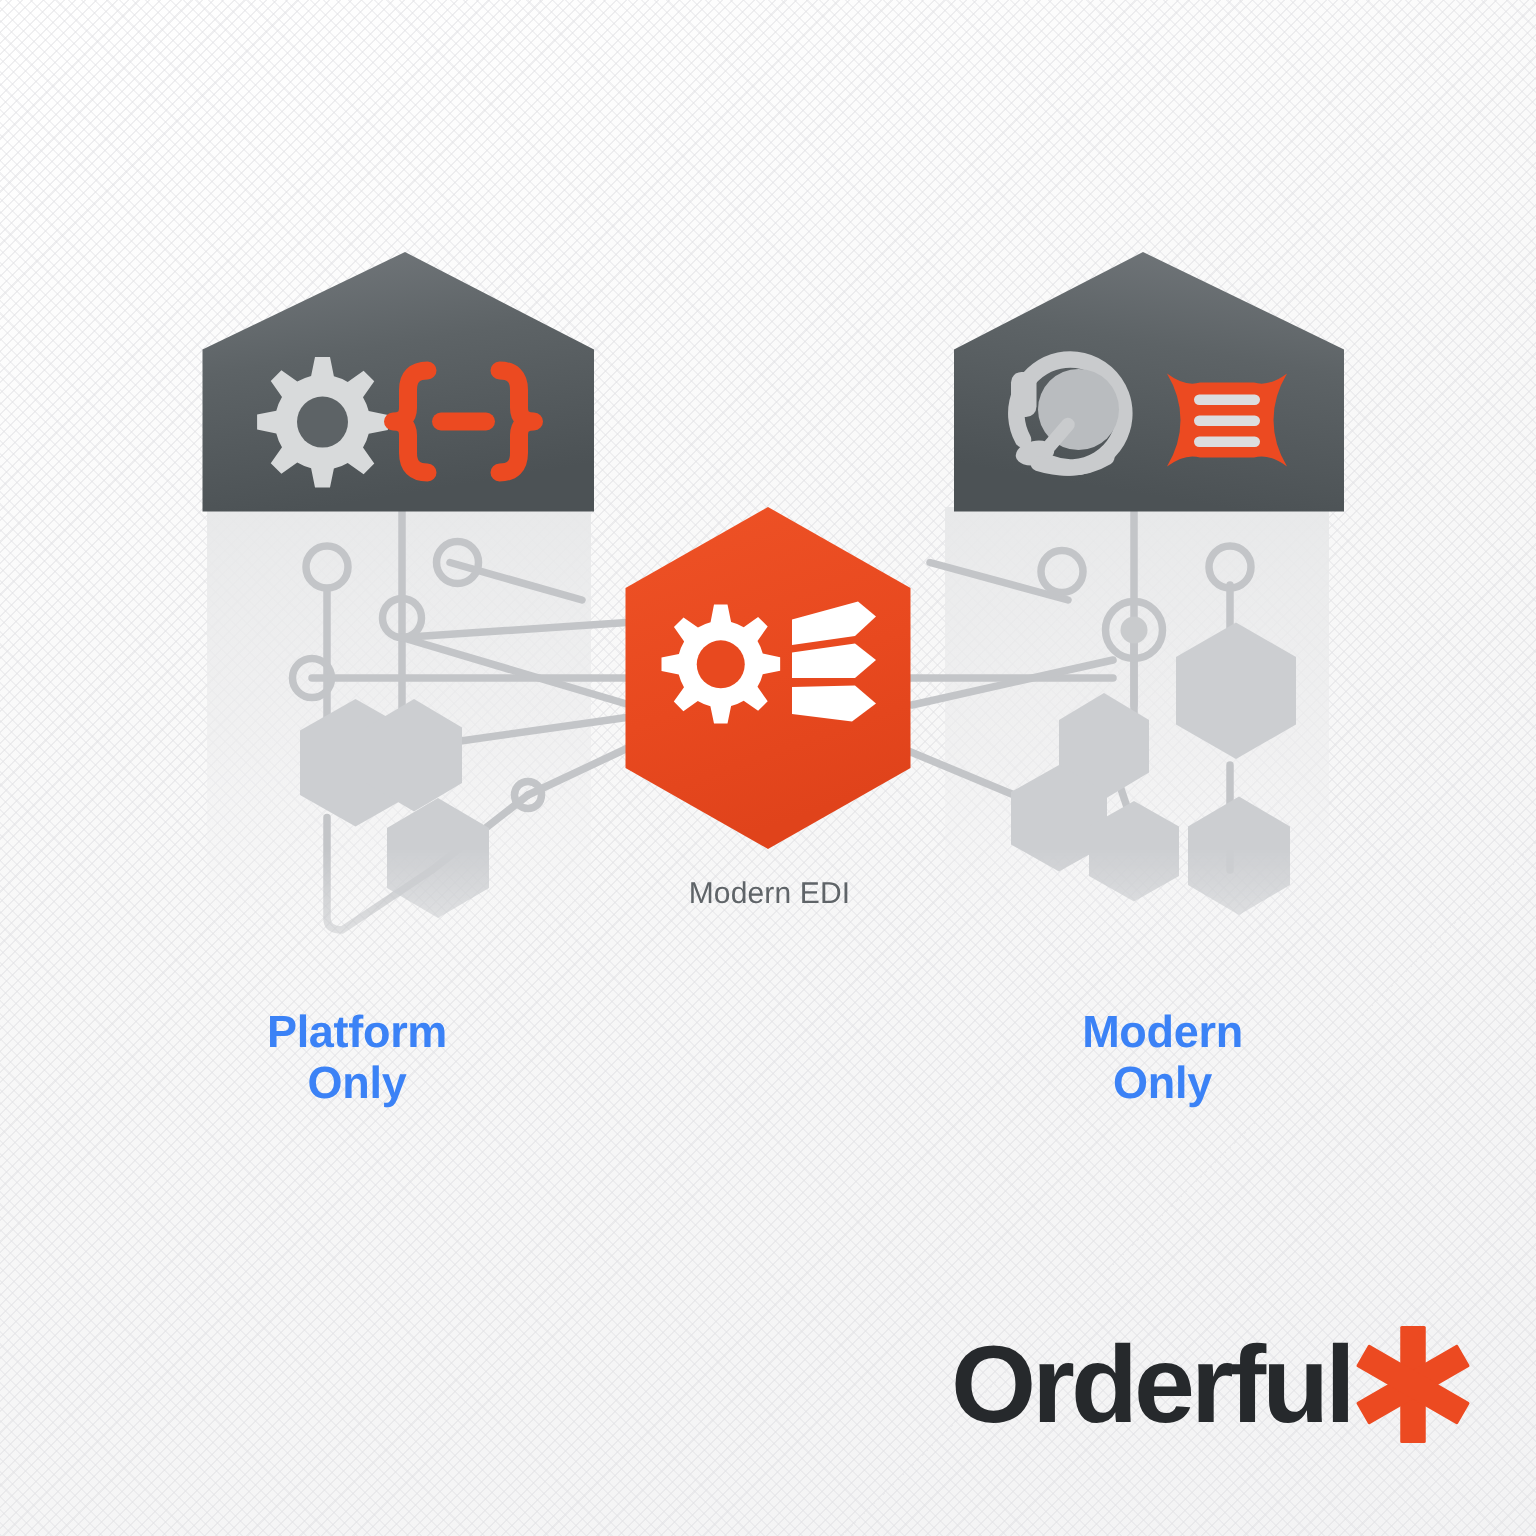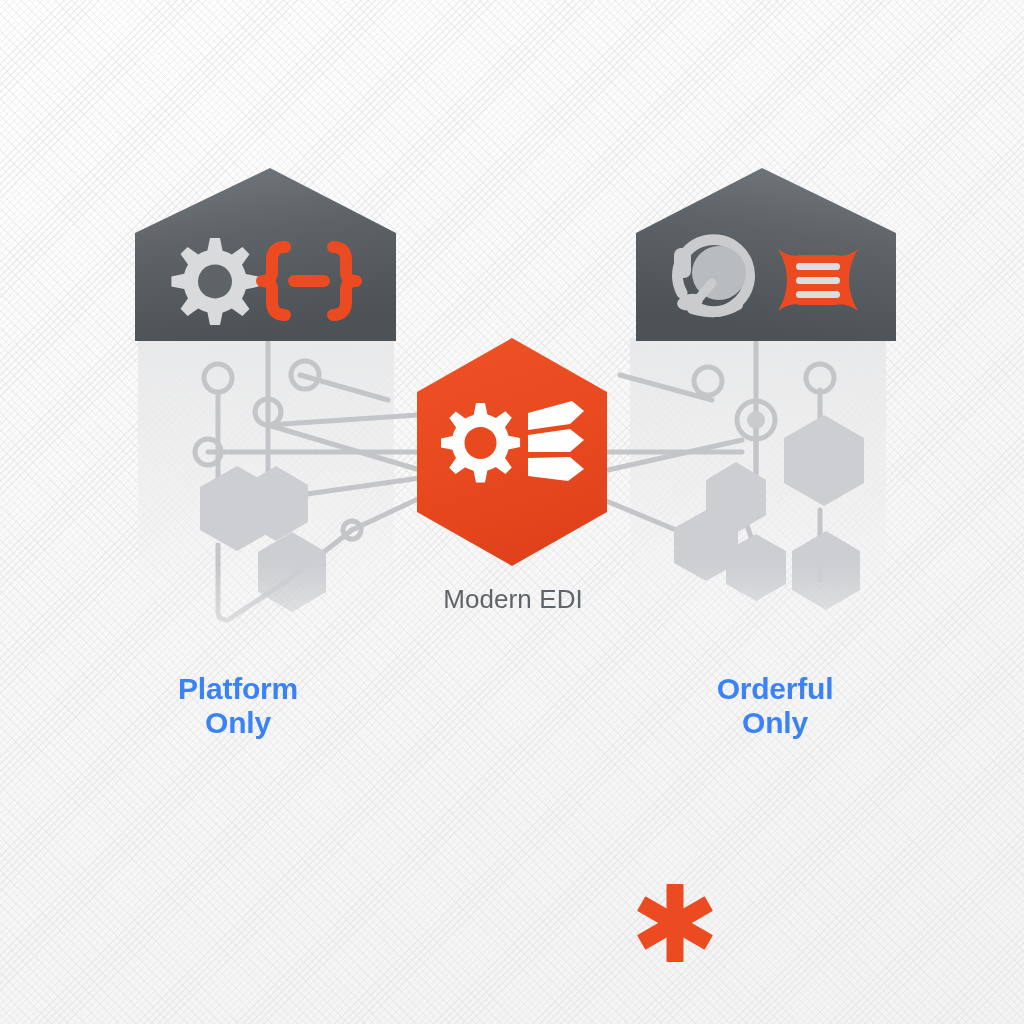--- a/index.html
+++ b/index.html
@@ -48,21 +48,21 @@
   #label-platform {
     left: 88px; top: 672px; width: 300px;
     font-size: 30px;
   }
   #label-managed {
     left: 625px; top: 672px; width: 300px;
     font-size: 30px;
   }
   #label-modern-edi {
     left: 363px; top: 585px; width: 300px;
-    font-size: 26px;
+    font-size: 20px;
     font-weight: 400;
     color: #5f6468;
     letter-spacing: 0.1px;
   }
 
   
   #logo {
     position: absolute;
     left: 634px;
     top: 878px;
@@ -300,22 +300,23 @@
       <path d="M528 458 L570 457 L584 469 L568 481 L528 476 Z"></path>
     </g>
   </g>
 </svg>
 
 <div class="lbl" id="label-modern-edi">Modern EDI</div>
 
 <div class="lbl" id="label-platform">Platform
 Only</div>
 
-<div class="lbl" id="label-managed">Orderful
+<div class="lbl" id="label-managed">Modern
 Only</div>
 
 <div id="logo">
+  <span id="logo-wordmark">Orderful</span>
   <span id="logo-asterisk">
     <i></i>
       <i></i>
       <i></i>
   </span>
 </div>
 
 </body></html>

